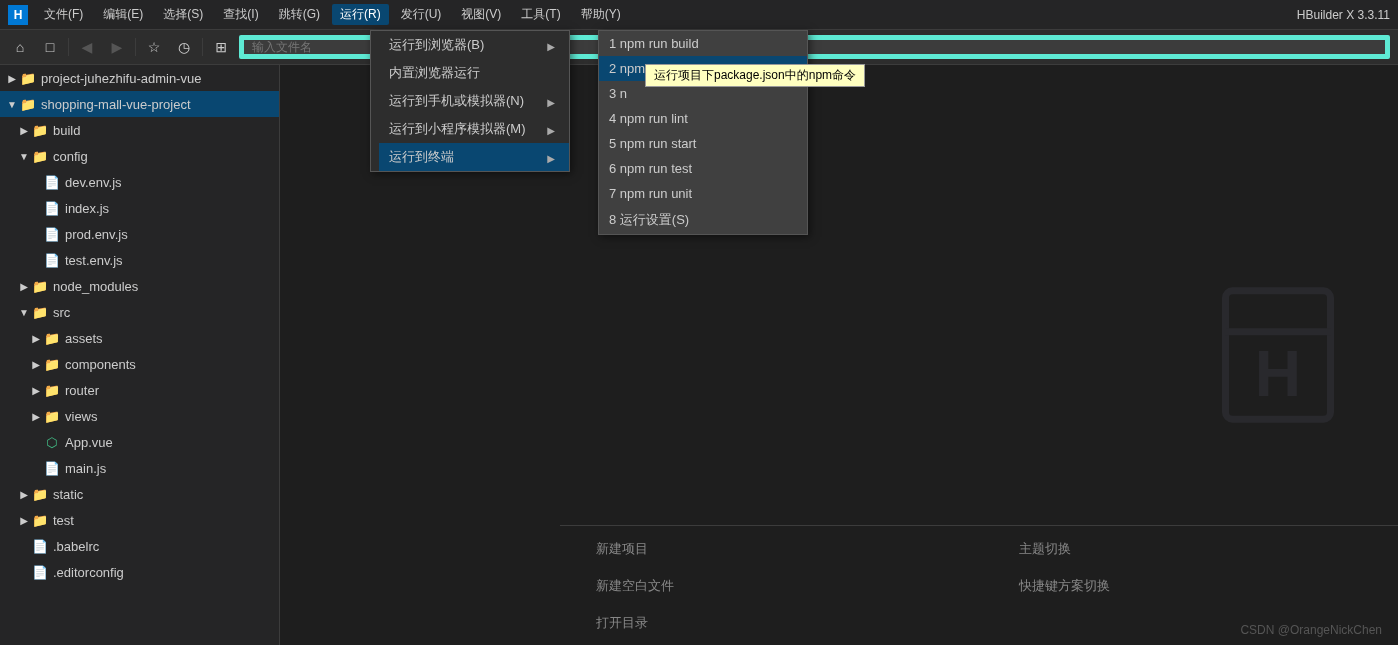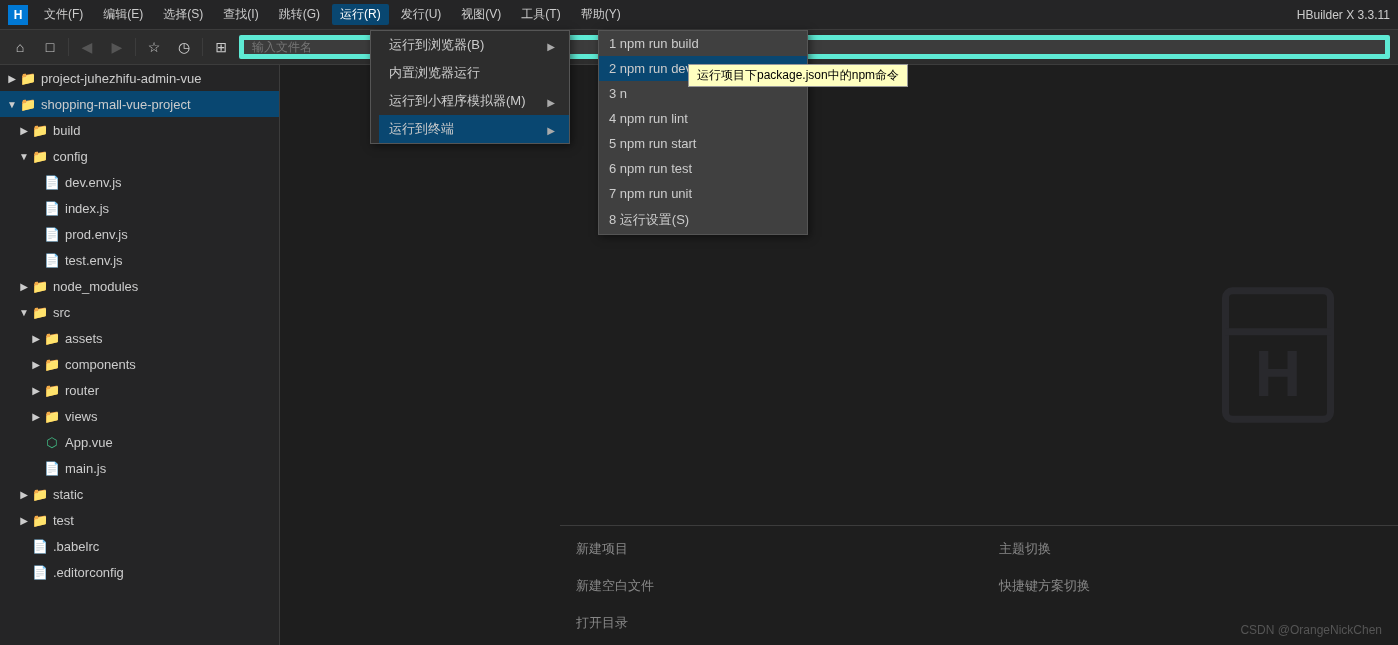--- a/index.html
+++ b/index.html
@@ -191,20 +191,21 @@
       display: grid;
       grid-template-columns: 1fr 1fr;
       gap: 8px 40px;
     }
     .bottom-item {
       display: flex;
       align-items: center;
       color: #888;
       font-size: 13px;
       cursor: pointer;
+      margin-left: 20px;
     }
 
     
     .csdn-label {
       position: absolute;
       bottom: 8px;
       right: 16px;
       color: #555;
       font-size: 12px;
     }
@@ -254,21 +255,20 @@
       top: 64px;
       left: 645px;
       background: #ffffc0;
       color: #000;
       font-size: 12px;
       padding: 2px 8px;
       border: 1px solid #999;
       white-space: nowrap;
       z-index: 102;
       pointer-events: none;
-      margin-left: 43px;
     }
   </style>
 </head>
 <body>
 
 <div class="title-bar">
   <div class="title-bar-logo">H</div>
   <div class="title-bar-menus">
     <span class="title-menu-item">文件(F)</span>
     <span class="title-menu-item">编辑(E)</span>
@@ -450,20 +450,24 @@
 
 <div class="run-menu">
   <div class="menu-item">
     <span>运行到浏览器(B)</span>
     <span class="arrow"></span>
   </div>
   <div class="menu-item">
     <span>内置浏览器运行</span>
   </div>
   <div class="menu-item">
+    <span>运行到手机或模拟器(N)</span>
+    <span class="arrow"></span>
+  </div>
+  <div class="menu-item">
     <span>运行到小程序模拟器(M)</span>
     <span class="arrow"></span>
   </div>
   <div class="menu-item active">
     <span>运行到终端</span>
     <span class="arrow"></span>
   </div>
 </div>
 
 <div class="terminal-submenu">

